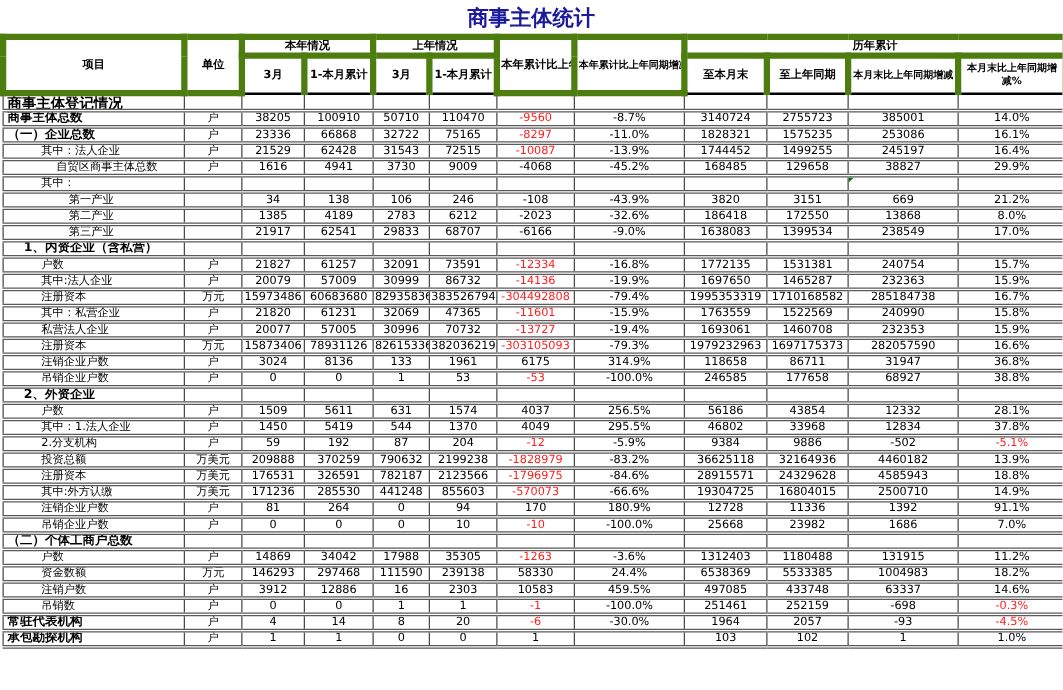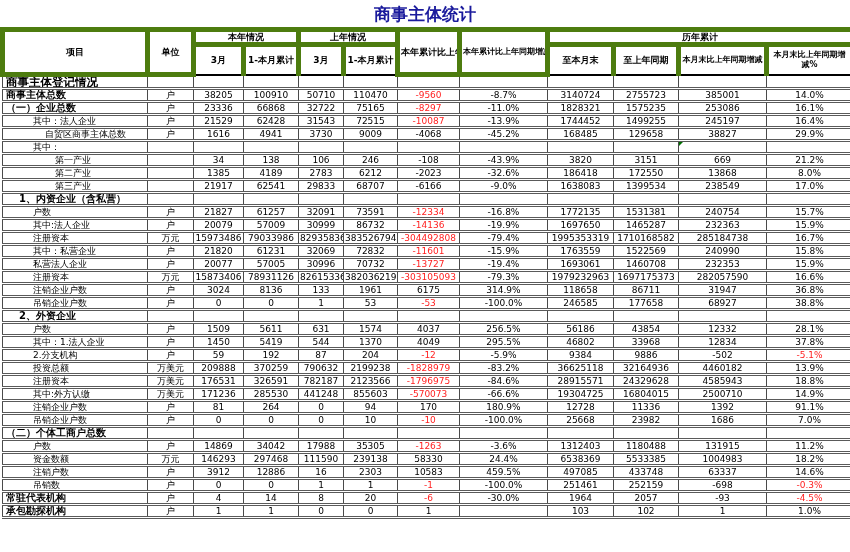--- a/index.html
+++ b/index.html
@@ -251,37 +251,37 @@
           <td class="num">-19.9%</td>
           <td class="num">1697650</td>
           <td class="num">1465287</td>
           <td class="num">232363</td>
           <td class="num">15.9%</td>
         </tr>
         <tr>
           <td class="lbl i2 s-plain">注册资本</td>
           <td class="num">万元</td>
           <td class="num">15973486</td>
-          <td class="num">79033986</td>
+          <td class="num">60683680</td>
           <td class="num">82935836</td>
           <td class="num">383526794</td>
           <td class="num red">-304492808</td>
           <td class="num">-79.4%</td>
           <td class="num">1995353319</td>
           <td class="num">1710168582</td>
           <td class="num">285184738</td>
           <td class="num">16.7%</td>
         </tr>
         <tr>
           <td class="lbl i2 s-plain">其中：私营企业</td>
           <td class="num">户</td>
           <td class="num">21820</td>
           <td class="num">61231</td>
           <td class="num">32069</td>
-          <td class="num">72832</td>
+          <td class="num">47365</td>
           <td class="num red">-11601</td>
           <td class="num">-15.9%</td>
           <td class="num">1763559</td>
           <td class="num">1522569</td>
           <td class="num">240990</td>
           <td class="num">15.8%</td>
         </tr>
         <tr>
           <td class="lbl i2 s-plain">私营法人企业</td>
           <td class="num">户</td>

